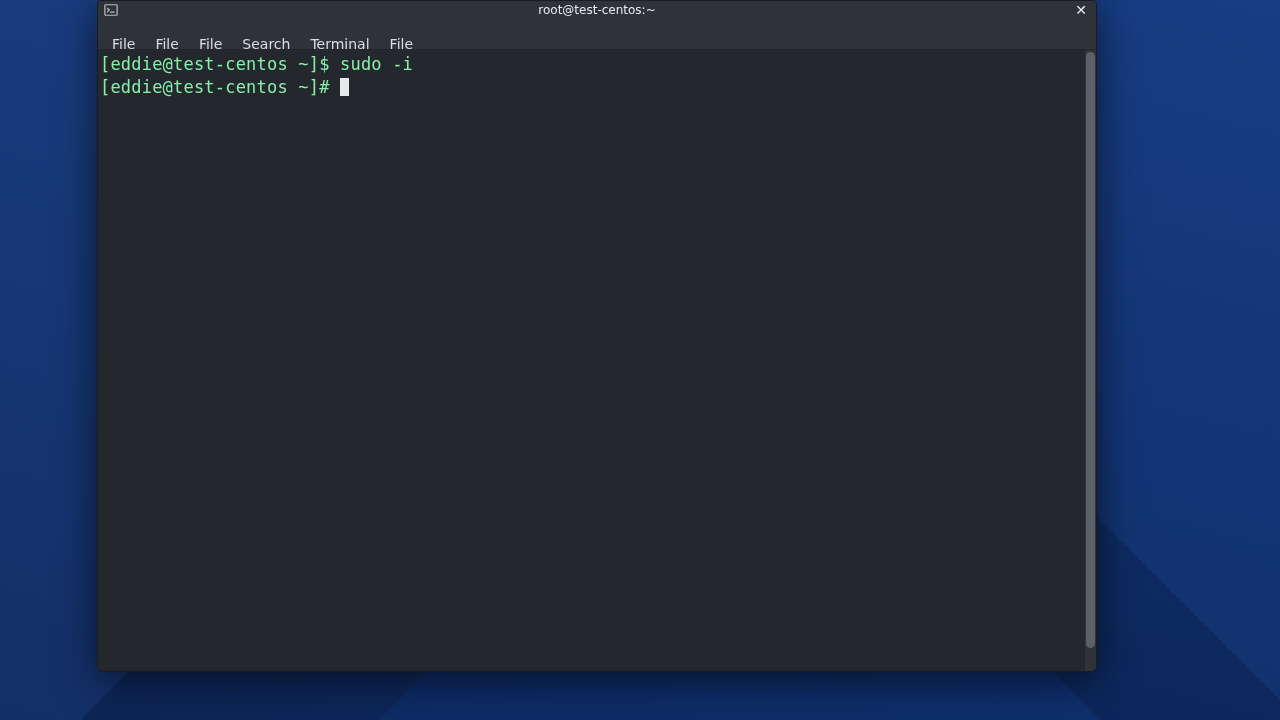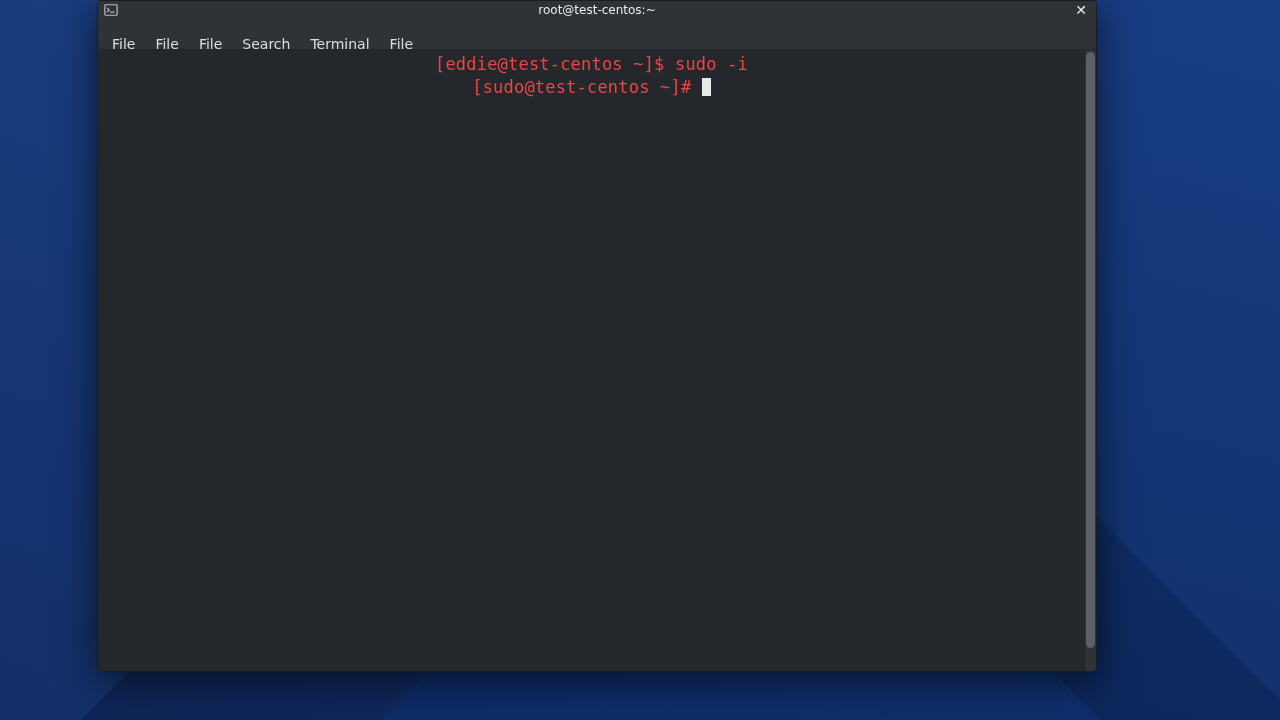--- a/index.html
+++ b/index.html
@@ -105,22 +105,21 @@
     cursor: pointer;
     margin-top: 20px;
   }
 
   
   .term-wrap {
     flex: 1 1 auto;
     position: relative;
     display: flex;
     background: #24272c;
-    color: #ef4444;
-    text-align: center;
+    color: #86efac;
   }
   .terminal {
     flex: 1 1 auto;
     padding: 4px 2px 4px 2px;
     font-family: "DejaVu Sans Mono", "Liberation Mono", Consolas, monospace;
     font-size: 17px;
     line-height: 21px;
     letter-spacing: 0.2px;
     white-space: pre;
     overflow-wrap: normal;
@@ -172,20 +171,20 @@
     <div class="menubar">
       <span class="menu-item">File</span>
       <span class="menu-item">File</span>
       <span class="menu-item">File</span>
       <span class="menu-item">Search</span>
       <span class="menu-item">Terminal</span>
       <span class="menu-item">File</span>
     </div>
 
     <div class="term-wrap">
-      <div class="terminal" id="terminal"><span class="line"><span>[eddie@test-centos ~]$ </span><span>sudo -i</span></span><span class="line"><span>[sudo@test-centos ~]# </span><span></span><span class="cursor"></span></span></div>
+      <div class="terminal" id="terminal"><span class="line"><span>[eddie@test-centos ~]$ </span><span>sudo -i</span></span><span class="line"><span>[eddie@test-centos ~]# </span><span></span><span class="cursor"></span></span></div>
       <div class="scrollbar">
         <div class="thumb"></div>
       </div>
     </div>
 
   </div>
 </div>
 
 </body></html>

